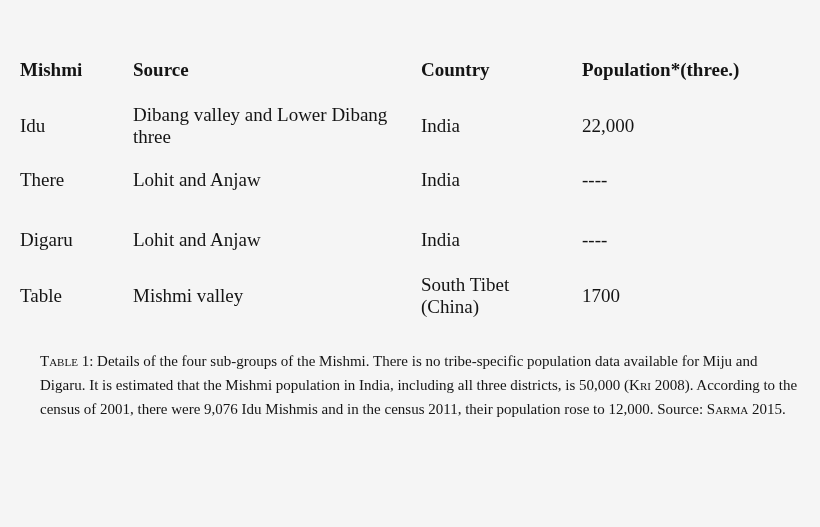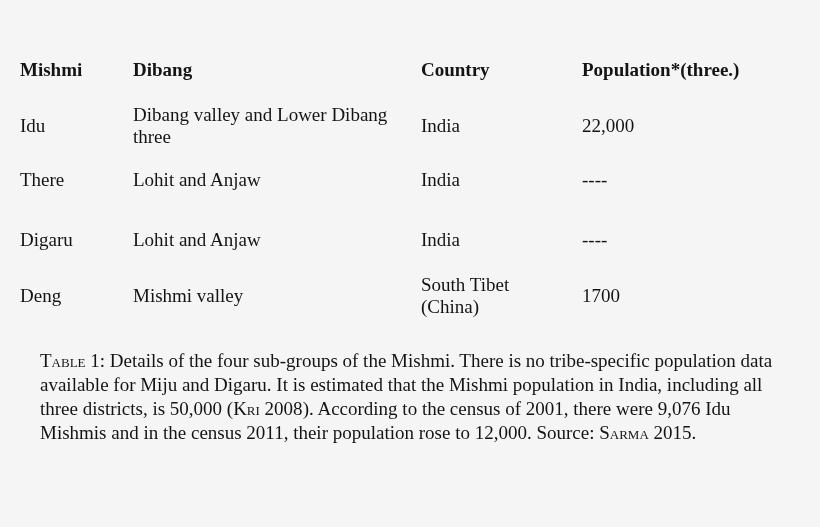--- a/index.html
+++ b/index.html
@@ -46,38 +46,38 @@
     .row-0 { top: 126px; }
     .row-1 { top: 180px; }
     .row-2 { top: 240px; }
     .row-3 { top: 296px; }
 
     .caption {
       position: absolute;
       left: 40px;
       top: 349px;
       width: 760px;
-      font-size: 19px;
+      font-size: 15px;
       line-height: 24px;
     }
     .sc {
       font-variant: small-caps;
     }
     .oldstyle {
       font-variant-numeric: oldstyle-nums;
     }
   </style>
 </head>
 <body>
 
 <div class="page">
 
   <div class="tbl-header">
     <span class="cell c-mishmi">Mishmi</span>
-    <span class="cell c-sites">Dibang</span>
+    <span class="cell c-sites">Source</span>
     <span class="cell c-country">Country</span>
     <span class="cell c-pop">Population*(three.)</span>
   </div>
 
   <div class="tbl-row row-0">
     <span class="cell c-mishmi">Idu</span>
     <span class="cell c-sites">Dibang valley and Lower Dibang three</span>
     <span class="cell c-country">India</span>
     <span class="cell c-pop">22,000</span>
   </div>
@@ -90,21 +90,21 @@
   </div>
 
   <div class="tbl-row row-2">
     <span class="cell c-mishmi">Digaru</span>
     <span class="cell c-sites">Lohit and Anjaw</span>
     <span class="cell c-country">India</span>
     <span class="cell c-pop">----</span>
   </div>
 
   <div class="tbl-row row-3">
-    <span class="cell c-mishmi">Deng</span>
+    <span class="cell c-mishmi">Table</span>
     <span class="cell c-sites">Mishmi valley</span>
     <span class="cell c-country" style="width:110px;">South Tibet (China)</span>
     <span class="cell c-pop">1700</span>
   </div>
 
   <p class="caption oldstyle" style="margin:0;"><span class="sc">Table 1:</span><span> Details of the four sub-groups of the Mishmi. There is no tribe-specific population data available for Miju and Digaru. It is estimated that the Mishmi population in India, including all three districts, is 50,000 (</span><span class="sc">Kri 2008</span><span>). According to the census of 2001, there were 9,076 Idu Mishmis and in the census 2011, their population rose to 12,000. Source: </span><span class="sc">Sarma 2015</span><span>.</span></p>
 
 </div>
 
 </body></html>

